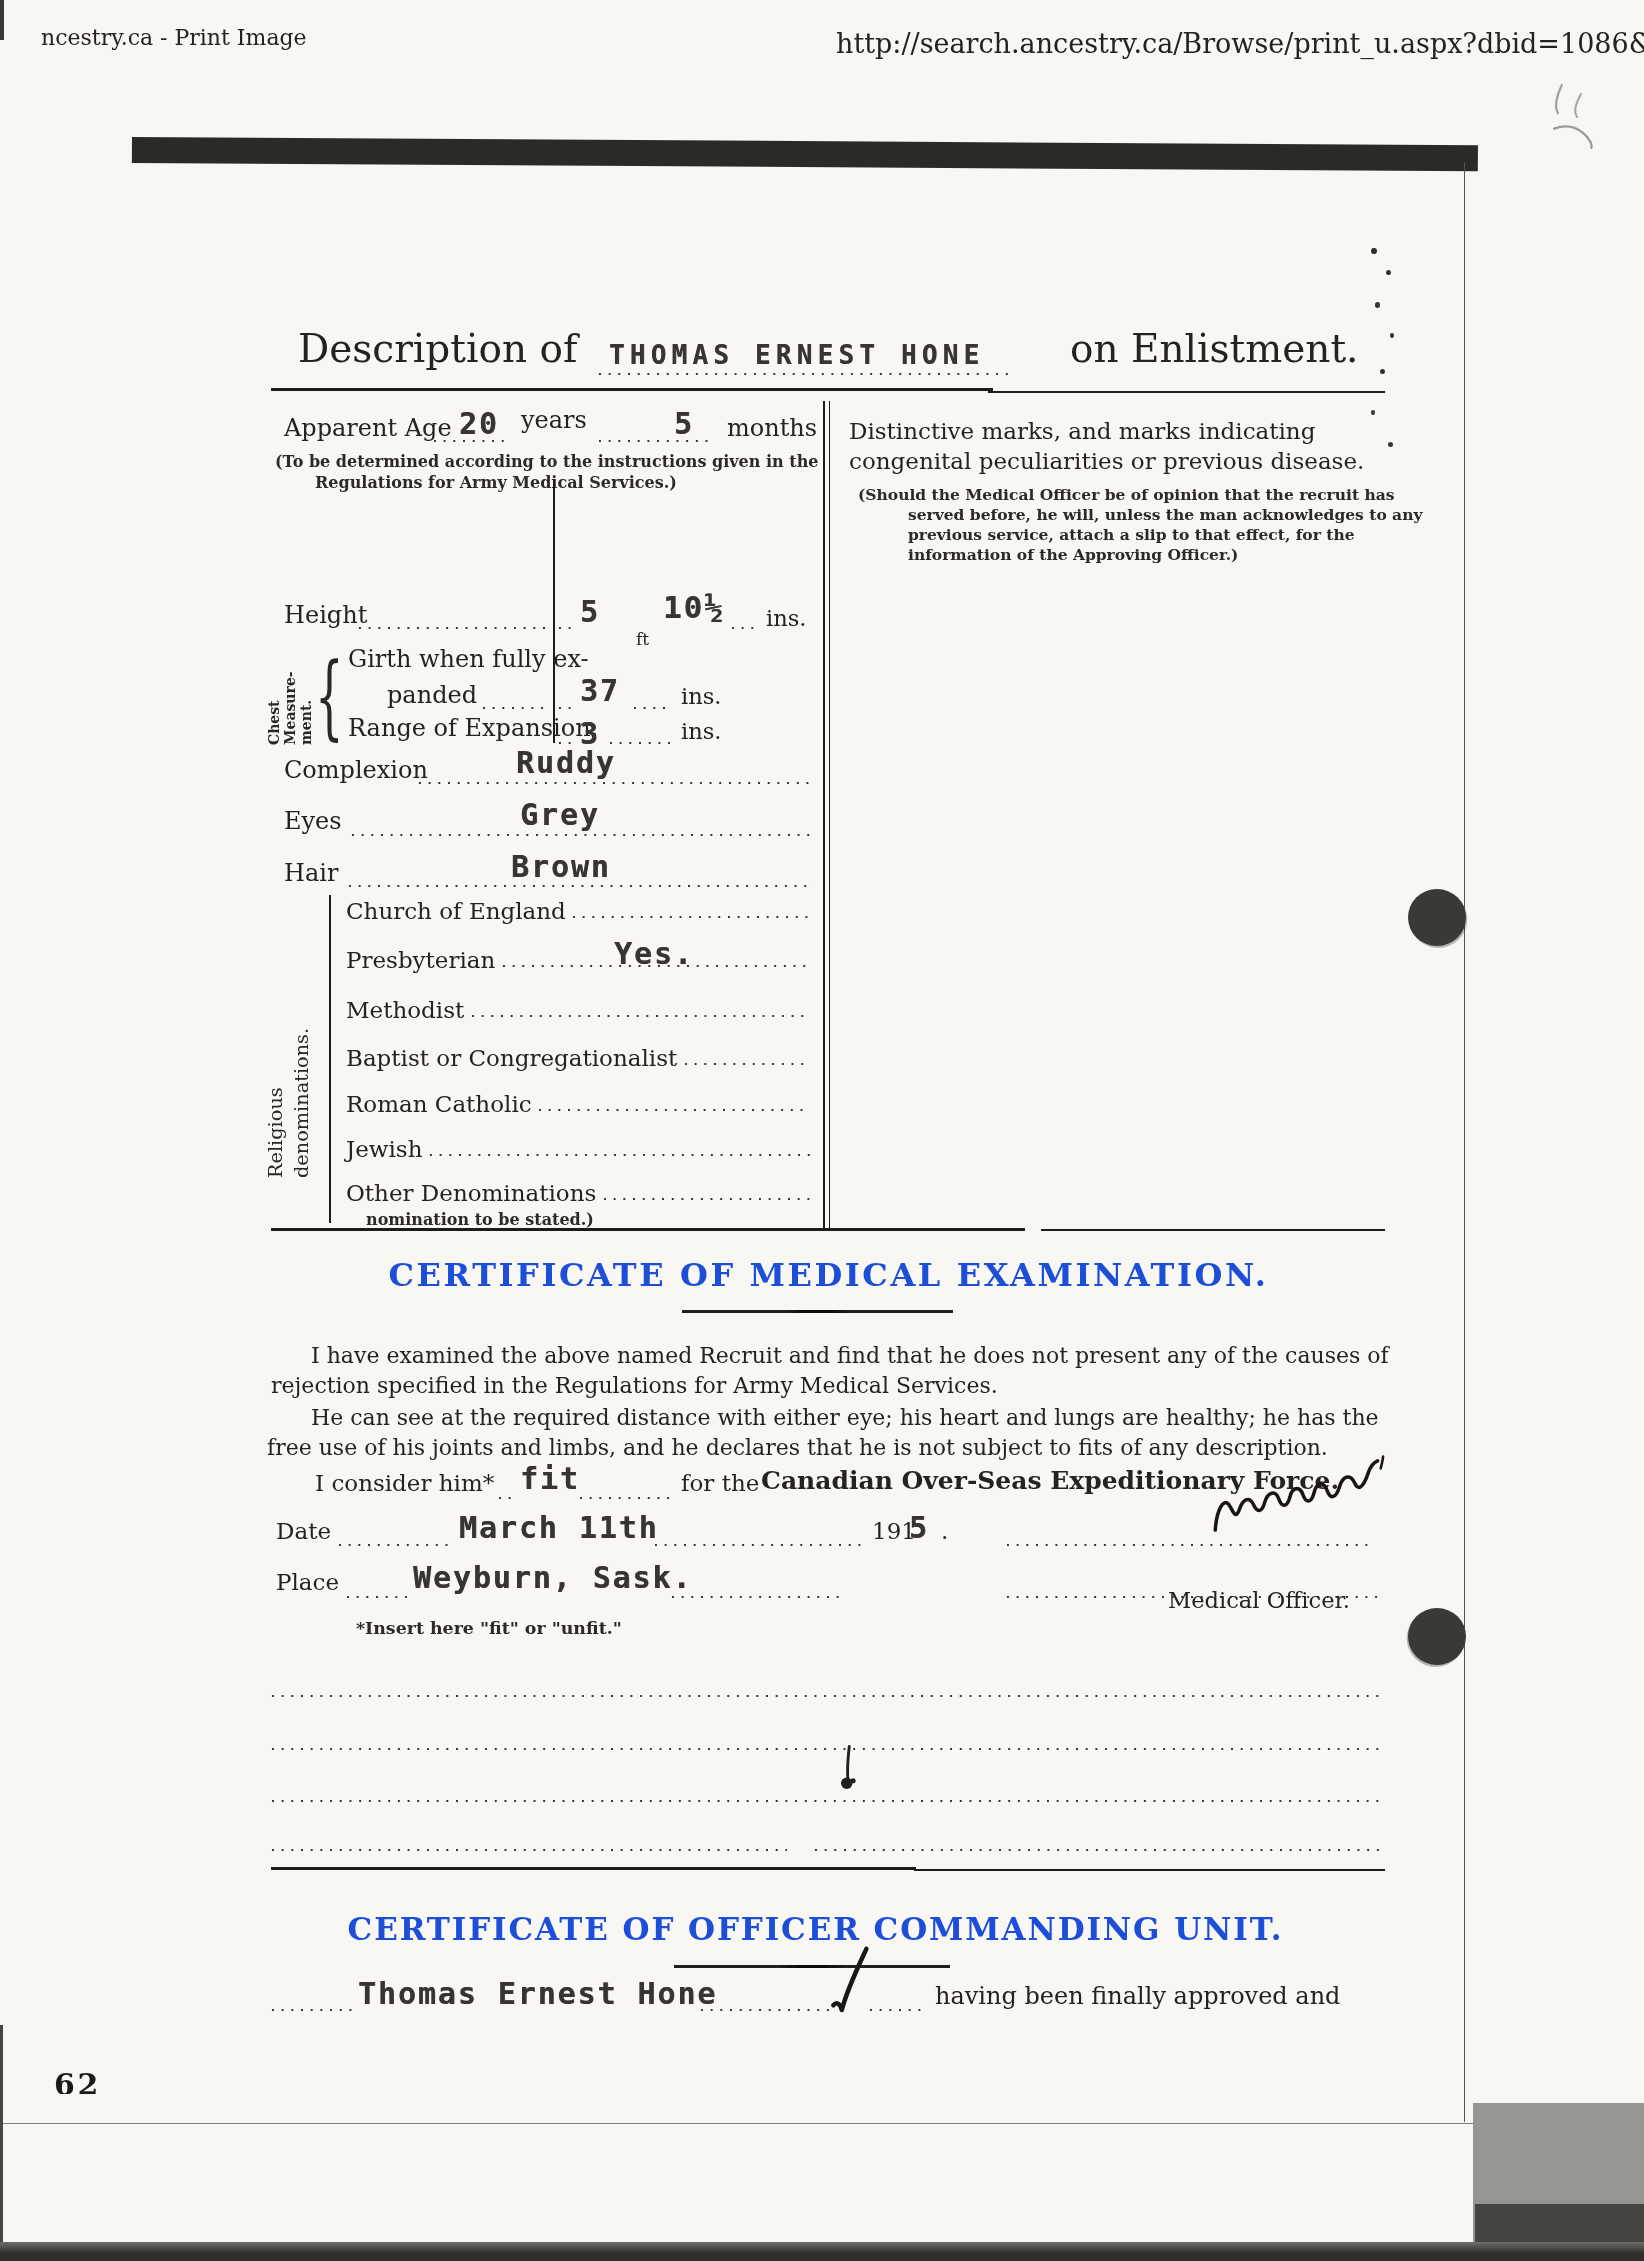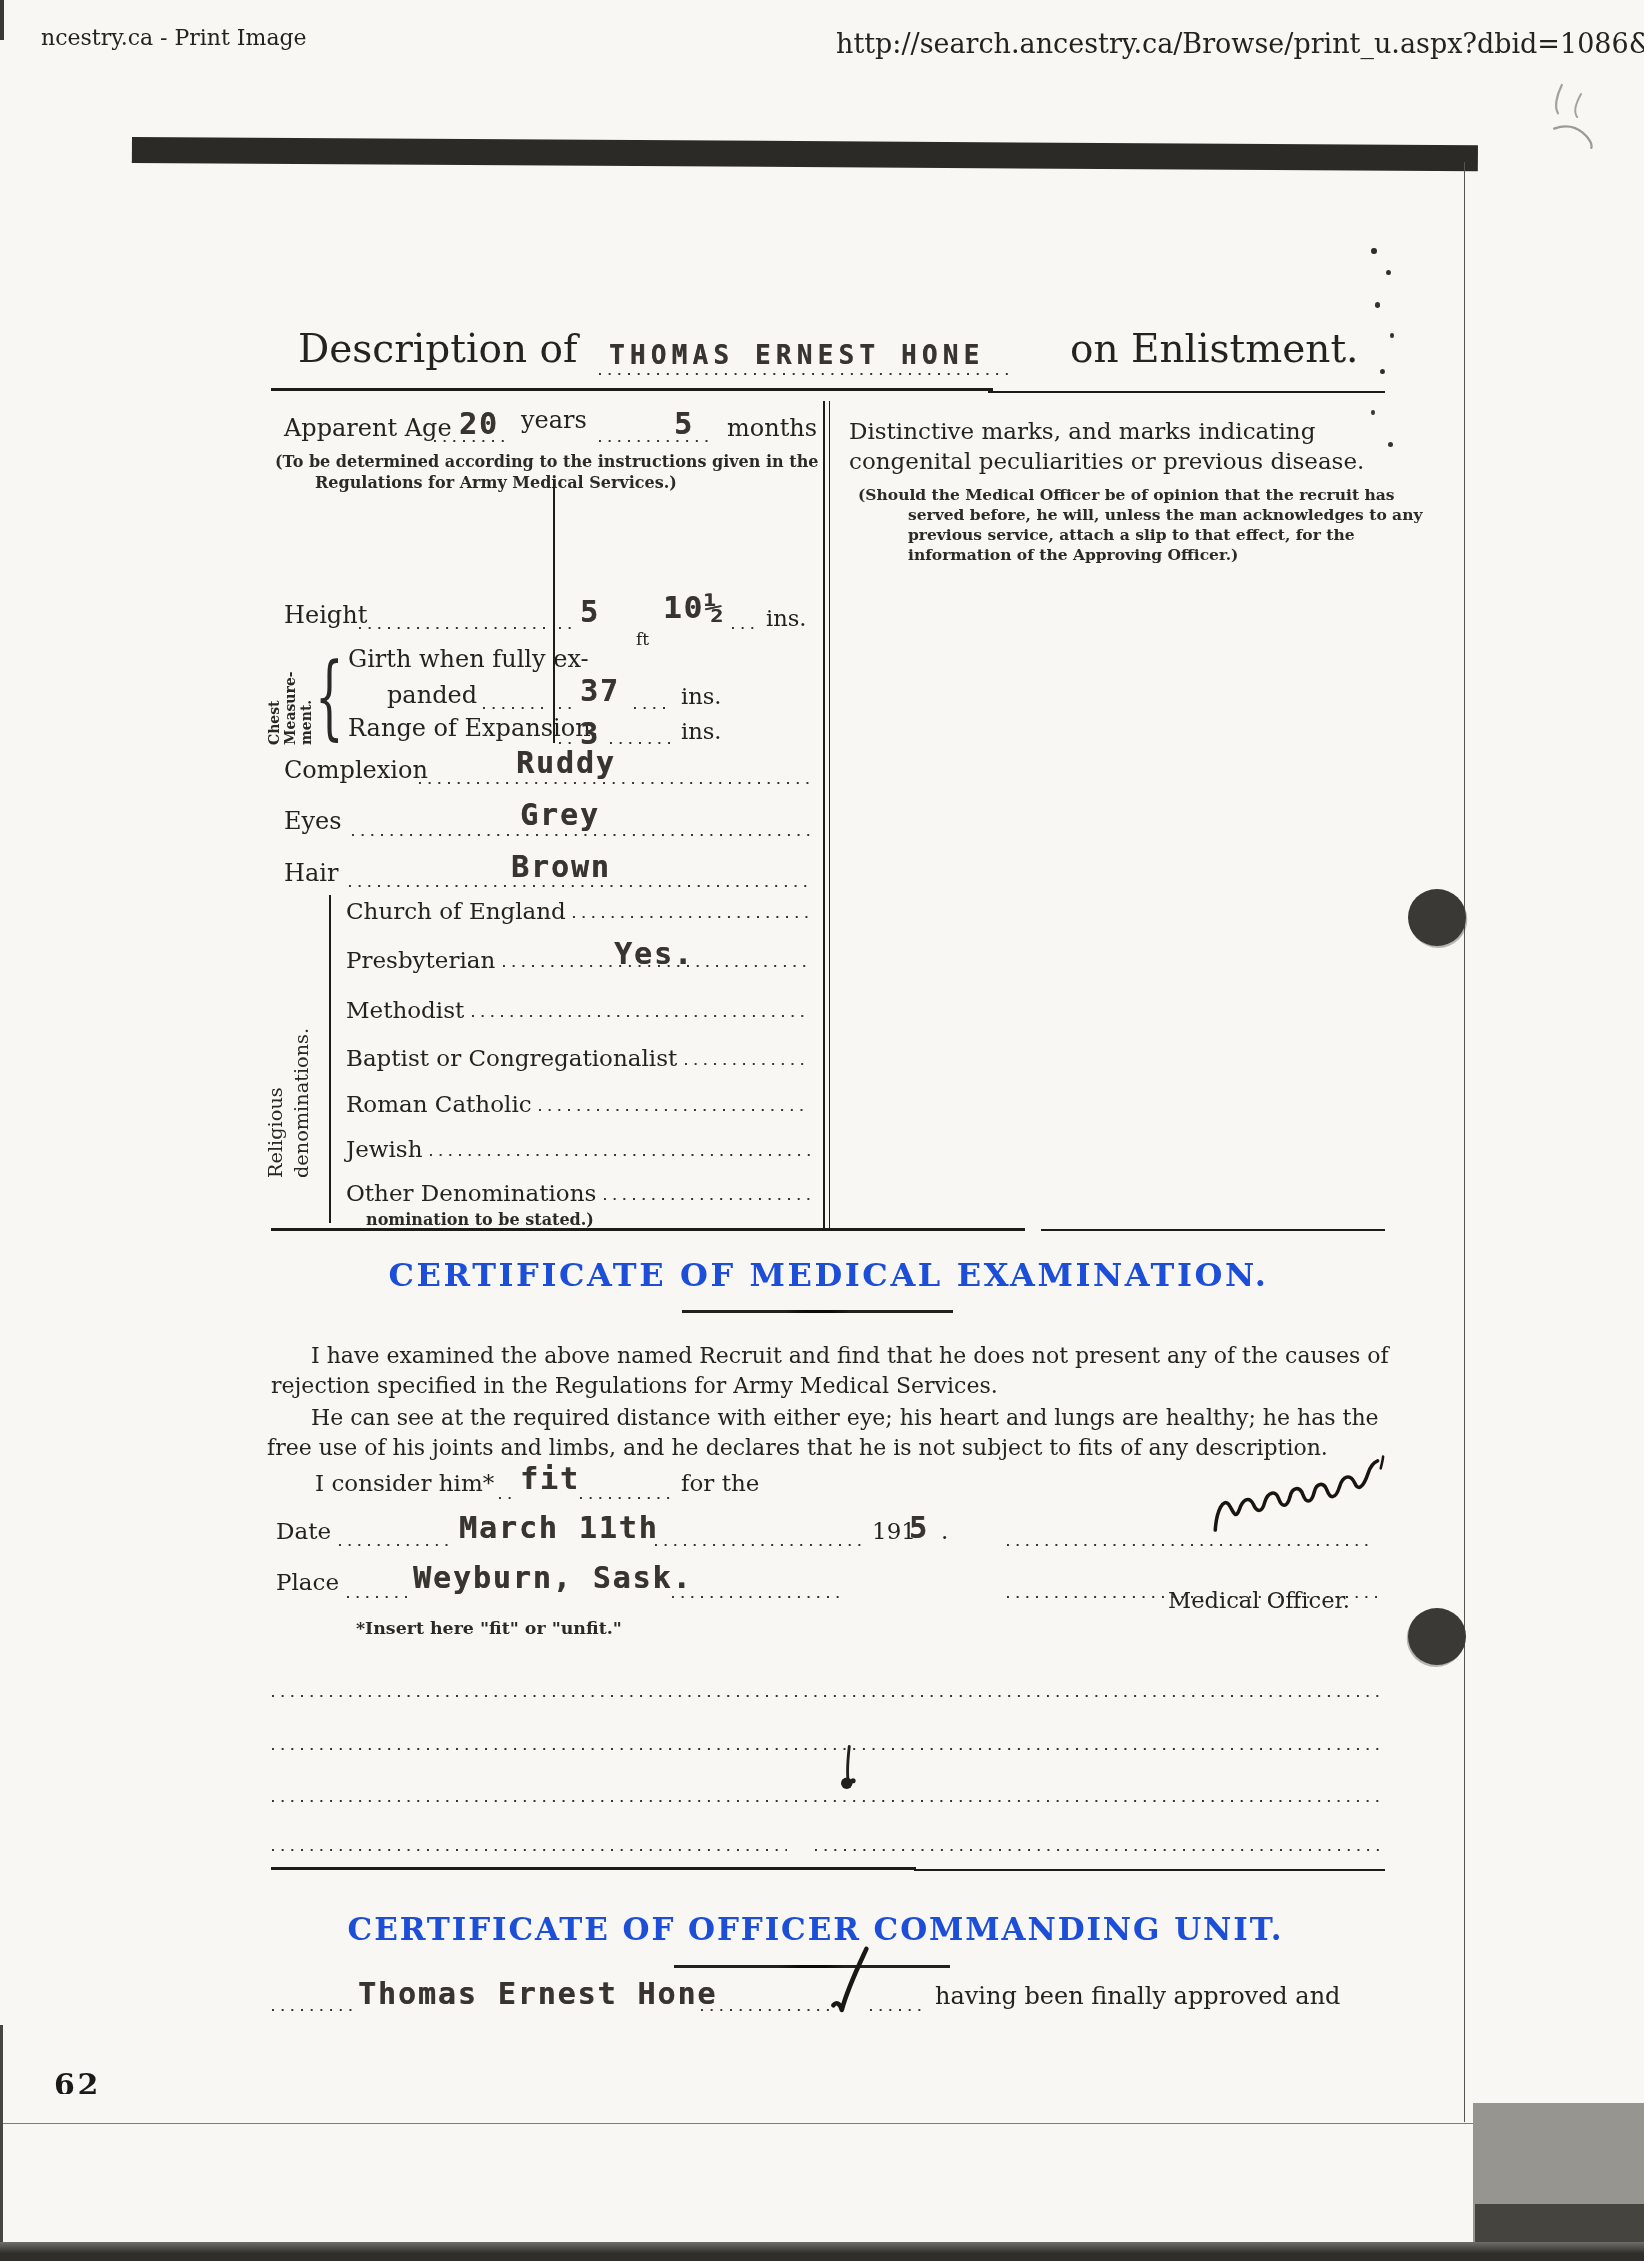--- a/index.html
+++ b/index.html
@@ -147,20 +147,21 @@
   <div class="abs" style="left:682px;top:1310px;width:271px;height:3.2px;background:linear-gradient(90deg,#22211e 0%,#22211e 38%,#0c0b09 45%,#0c0b09 55%,#22211e 62%,#22211e 100%);"></div>
 
   <div class="abs print" style="left:271px;top:1341px;width:1119px;font-size:22px;line-height:30px;text-indent:40px;">I have examined the above named Recruit and find that he does not present any of the causes of rejection specified in the Regulations for Army Medical Services.</div>
   <div class="abs print" style="left:267px;top:1403px;width:1127px;font-size:22px;line-height:30px;text-indent:44px;">He can see at the required distance with either eye; his heart and lungs are healthy; he has the free use of his joints and limbs, and he declares that he is not subject to fits of any description.</div>
 
   <div class="abs print nowrap" style="left:315px;top:1470px;font-size:23px;">I consider him*</div>
   <div class="abs dots" style="left:498px;top:1495px;width:18px;"></div>
   <div class="abs typed" style="left:520px;top:1461px;font-size:30px;">fit</div>
   <div class="abs dots" style="left:579px;top:1495px;width:92px;"></div>
   <div class="abs print nowrap" style="left:681px;top:1470px;font-size:23px;">for the</div>
+  <div class="abs print nowrap" style="left:761px;top:1466px;font-size:25px;font-weight:bold;">Canadian Over-Seas Expeditionary Force.</div>
 
   <div class="abs print nowrap" style="left:276px;top:1518px;font-size:23px;">Date</div>
   <div class="abs dots" style="left:338px;top:1542px;width:115px;"></div>
   <div class="abs typed" style="left:459px;top:1510px;font-size:30px;">March 11th</div>
   <div class="abs dots" style="left:654px;top:1542px;width:210px;"></div>
   <div class="abs print nowrap" style="left:872px;top:1518px;font-size:23px;">191</div>
   <div class="abs typed" style="left:909px;top:1510px;font-size:30px;">5</div>
   <div class="abs print nowrap" style="left:941px;top:1518px;font-size:23px;">.</div>
   <div class="abs dots" style="left:1006px;top:1542px;width:369px;"></div>
 

